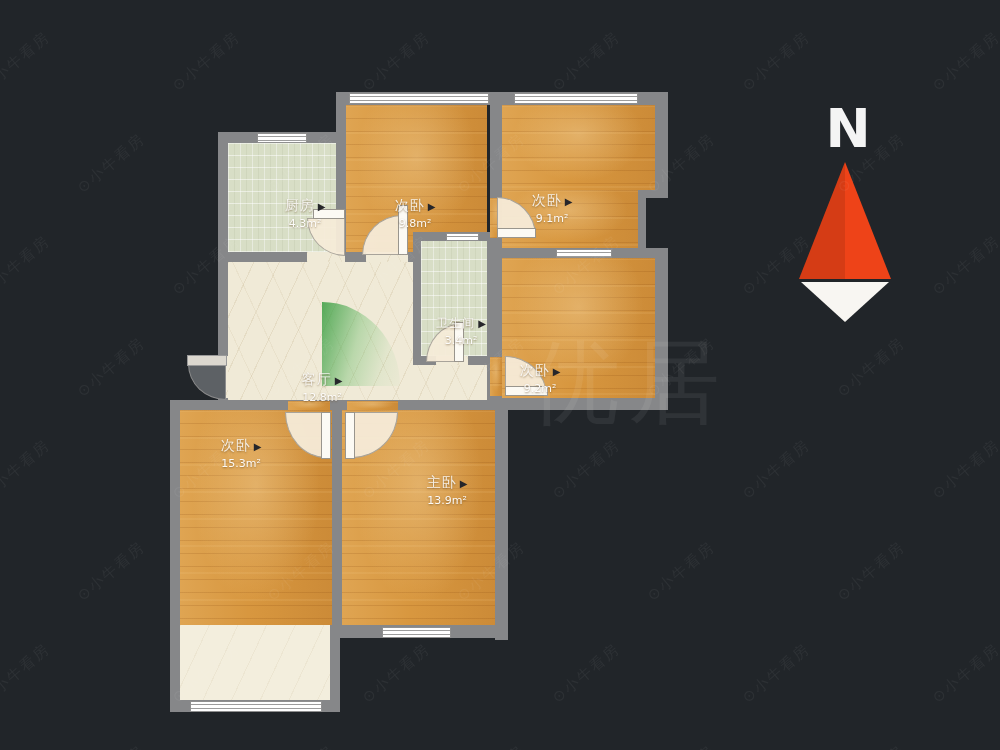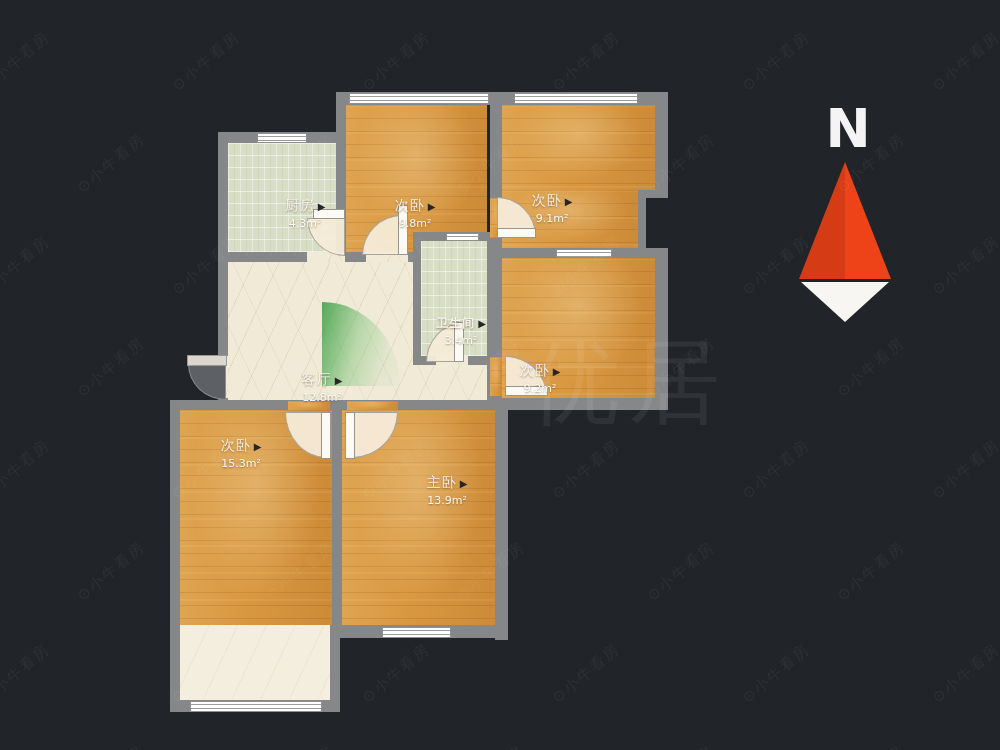--- a/index.html
+++ b/index.html
@@ -27,21 +27,21 @@
     background-image:repeating-linear-gradient(115deg, rgba(190,170,130,0.12) 0 1px, rgba(0,0,0,0) 1px 26px);}
   .dark{background:#212529;}
   .win{position:absolute;box-sizing:border-box;border:1px solid #8f8f8f;
     background:linear-gradient(180deg,#fff 0 2px,#9c9c9c 2px 3px,#fff 3px 6px,#9c9c9c 6px 7px,#fff 7px 100%);}
   .gap{position:absolute;}
   .arc{position:absolute;background:rgba(246,235,216,0.95);border:1px solid #a8a39a;box-sizing:border-box;}
   .leaf{position:absolute;background:#fcfaf4;border:1px solid #99958d;box-sizing:border-box;}
   .room-label{position:absolute;transform:translate(-50%,-50%);text-align:center;white-space:nowrap;}
   .rname{font-size:14px;color:rgba(255,255,255,0.85);letter-spacing:1px;
          text-shadow:0 1px 2px rgba(90,60,20,0.55);}
-  .sm .rname{font-size:12px;font-weight:bold;}
+  .sm .rname{font-size:12px;}
   .rarrow{font-size:10px;color:#26262a;margin-left:3px;text-shadow:none;}
   .rarea{font-size:11px;color:rgba(255,255,255,0.95);margin-top:2px;
          text-shadow:0 1px 2px rgba(90,60,20,0.55);}
   .fan{position:absolute;left:322px;top:302px;width:78px;height:84px;
        border-radius:0 100% 0 0;
        background:linear-gradient(105deg, rgba(58,158,66,0.85), rgba(110,190,110,0.42) 45%,
                   rgba(140,205,140,0.14) 78%, rgba(140,205,140,0.05));}
   #wm-layer{position:absolute;inset:0;pointer-events:none;}
   .wm-tile{position:absolute;font-size:15px;letter-spacing:2px;color:rgba(255,255,255,0.055);
            transform:rotate(-40deg);white-space:nowrap;}

